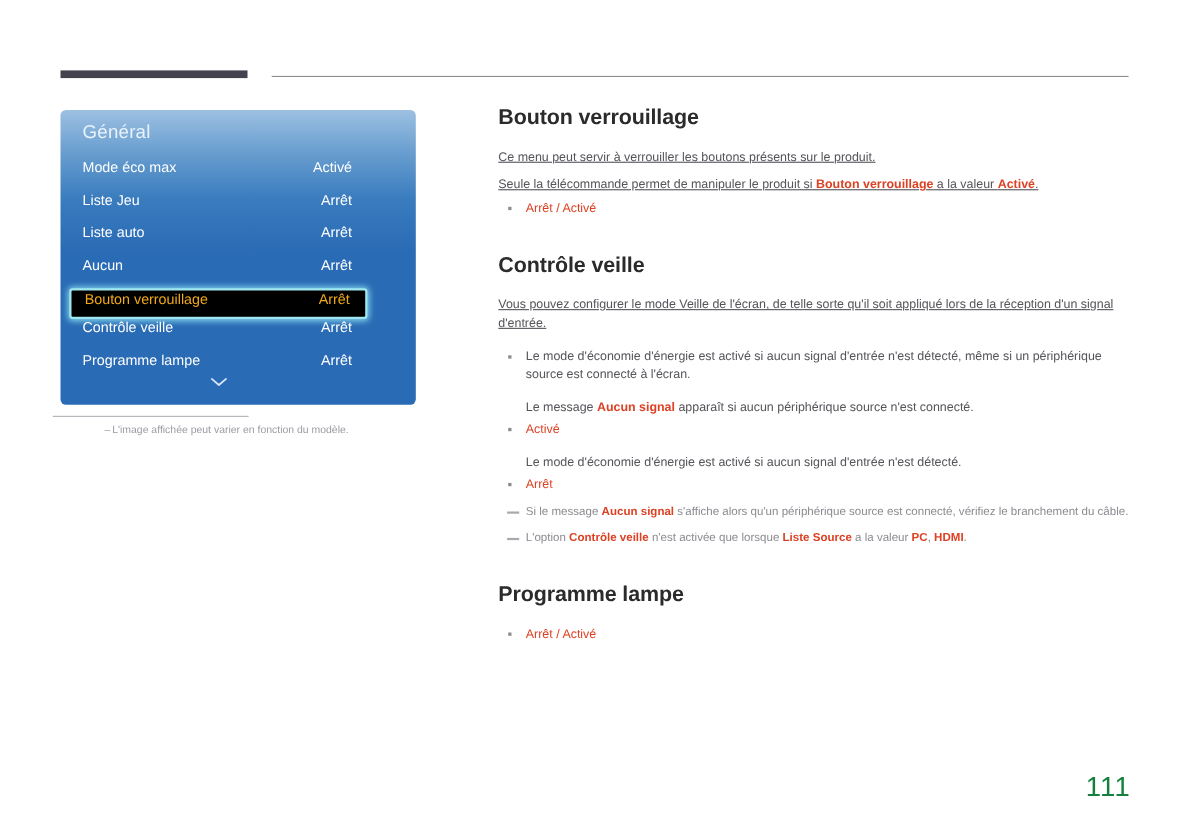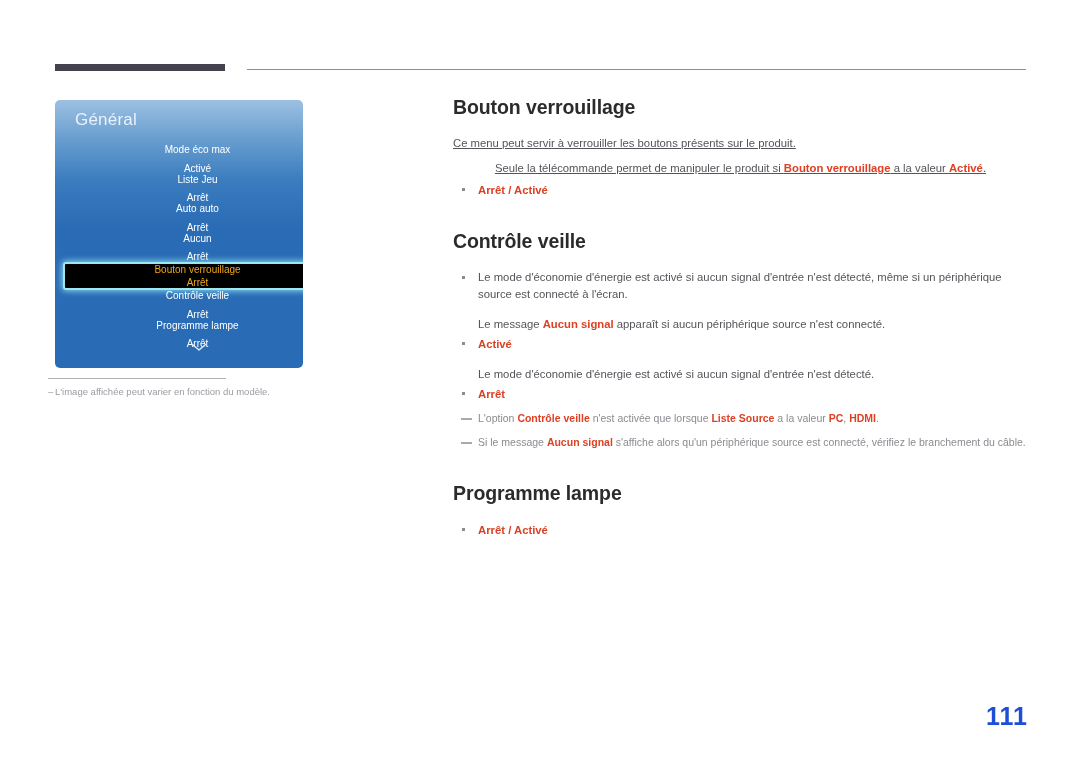--- a/index.html
+++ b/index.html
@@ -32,21 +32,21 @@
     position: absolute;
     left: 247px; top: 69px;
     width: 779px; height: 1px;
     background: #8e8e93;
   }
 
   
   #osd-panel {
     position: absolute;
     left: 55px; top: 100px;
-    width: 248px; height: 268px;
+    width: 323px; height: 268px;
     border-radius: 5px;
     background: linear-gradient(to bottom,
                 #9dc0e2 0%,
                 #6a9fd0 14%,
                 #3a7cbe 30%,
                 #2a6bb5 48%,
                 #2a6bb5 100%);
     overflow: hidden;
   }
   .osd-title {
@@ -58,26 +58,24 @@
   }
   .osd-rows {
     position: absolute;
     left: 0; top: 44px;
     width: 287px;
   }
   .osd-row {
     position: relative;
     height: 29.5px;
     display: flex;
-    align-items: center;
     padding: 0 22px 0 20px;
     box-sizing: border-box;
     color: #ffffff;
-    font-size: 10px;
-    flex-direction: column;
+    font-size: 13px;
   }
   .osd-row .lbl { flex: 1 1 auto; }
   .osd-row .val { flex: 0 0 auto; }
 
   .osd-row.selected {
     background: #000000;
     border: 2px solid #9fe7ef;
     border-radius: 3px;
     box-shadow: 0 0 6px 1px rgba(150,235,250,.85);
     margin: 0 8px;
@@ -107,20 +105,21 @@
   }
   #osd-footnote .fn-rule {
     width: 178px; height: 1px;
     background: #b0b0b6;
     margin: 0 0 7px 0;
   }
   #osd-footnote .fn-text {
     font-size: 9.5px;
     color: #9b9ba2;
     white-space: nowrap;
+    margin-left: 47px;
   }
   #osd-footnote .fn-dash {
     display: inline-block;
     width: 7px;
     color: #9b9ba2;
   }
 
   
   #content {
     position: absolute;
@@ -136,21 +135,21 @@
   }
   h2.sect-title.spaced { margin-top: 31px; }
 
   p.body {
     margin: 0 0 8px 0;
     font-size: 11.3px;
     line-height: 17px;
     color: #54545a;
     text-decoration: underline;
   }
-  p.body.tight { margin-bottom: 4px; text-align: center; }
+  p.body.tight { margin-bottom: 4px; }
 
   .accent { color: #dd4124; font-weight: bold; }
 
   
   ul.bul {
     list-style: none;
     margin: 0 0 0 0;
     padding: 0;
   }
   ul.bul > li {
@@ -160,21 +159,21 @@
   }
   ul.bul > li::before {
     content: "";
     position: absolute;
     left: 9px; top: 7px;
     width: 2.5px; height: 2.5px;
     background: #8b8b91;
   }
   .bul-head {
     font-size: 11.3px;
-    font-weight: bold;
+    font-weight: normal;
     color: #dd4124;
     line-height: 18px;
   }
   .bul-sub {
     font-size: 11.3px;
     line-height: 17px;
     color: #54545a;
     margin-top: 13px;
   }
 
@@ -194,22 +193,22 @@
     width: 11px; height: 1.5px;
     background: #a8a8ae;
   }
   .note .accent { font-size: 10.5px; }
 
   
   #page-number {
     position: absolute;
     right: 52px; bottom: 32px;
     font-size: 25px;
-    font-weight: bold;
-    color: #1d4ed8;
+    font-weight: normal;
+    color: #15803d;
     letter-spacing: 1px;
   }
 </style>
 </head>
 <body>
 
 <div id="header-rules">
   <div class="rule-thick"></div>
   <div class="rule-thin"></div>
 </div>
@@ -223,21 +222,21 @@
       <span class="lbl">Mode éco max</span>
       <span class="val">Activé</span>
     </div>
 
     <div class="osd-row">
       <span class="lbl">Liste Jeu</span>
       <span class="val">Arrêt</span>
     </div>
 
     <div class="osd-row">
-      <span class="lbl">Auto auto</span>
+      <span class="lbl">Liste auto</span>
       <span class="val">Arrêt</span>
     </div>
 
     <div class="osd-row">
       <span class="lbl">Aucun</span>
       <span class="val">Arrêt</span>
     </div>
 
     <div class="osd-row selected">
       <span class="lbl">Bouton verrouillage</span>
@@ -281,20 +280,21 @@
   </p>
 
   <ul class="bul">
     <li>
       <div class="bul-head">Arrêt / Activé</div>
     </li>
   </ul>
 
   <h2 class="sect-title spaced">Contrôle veille</h2>
 
+  <p class="body tight">Vous pouvez configurer le mode Veille de l'écran, de telle sorte qu'il soit appliqué lors de la réception d'un signal d'entrée.</p>
 
   <ul class="bul">
 
     <li>
       <div class="bul-sub">Le mode d'économie d'énergie est activé si aucun signal d'entrée n'est détecté, même si un périphérique source est connecté à l'écran.</div>
       <div class="bul-sub">
         <span>Le message </span><span class="accent">Aucun signal</span><span> apparaît si aucun périphérique source n'est connecté.</span>
       </div>
     </li>
 
@@ -303,27 +303,27 @@
       <div class="bul-sub">Le mode d'économie d'énergie est activé si aucun signal d'entrée n'est détecté.</div>
     </li>
 
     <li>
       <div class="bul-head">Arrêt</div>
     </li>
 
   </ul>
 
   <div class="note">
+    <span>Si le message </span><span class="accent">Aucun signal</span><span> s'affiche alors qu'un périphérique source est connecté, vérifiez le branchement du câble.</span>
+  </div>
+
+  <div class="note">
     <span>L'option </span><span class="accent">Contrôle veille</span><span> n'est activée que lorsque </span><span class="accent">Liste Source</span><span> a la valeur </span><span class="accent">PC</span><span>, </span><span class="accent">HDMI</span><span>.</span>
   </div>
 
-  <div class="note">
-    <span>Si le message </span><span class="accent">Aucun signal</span><span> s'affiche alors qu'un périphérique source est connecté, vérifiez le branchement du câble.</span>
-  </div>
-
   <h2 class="sect-title spaced">Programme lampe</h2>
 
 
   <ul class="bul">
     <li>
       <div class="bul-head">Arrêt / Activé</div>
     </li>
   </ul>
 
 </div>

